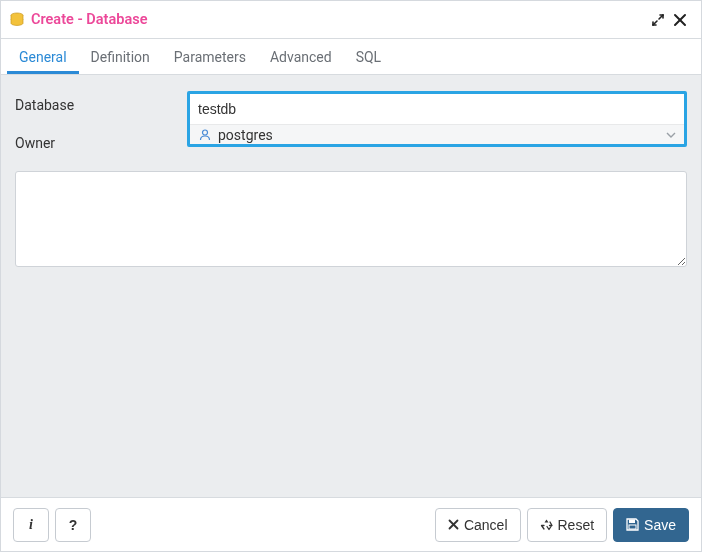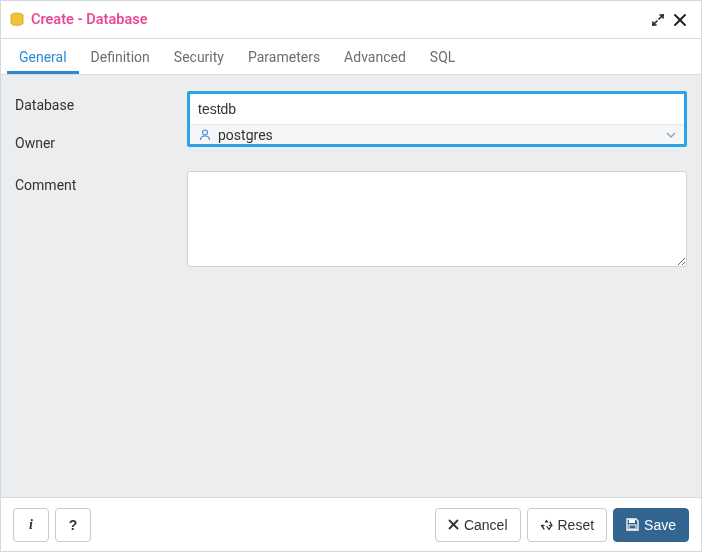--- a/index.html
+++ b/index.html
@@ -166,21 +166,20 @@
       <svg width="14" height="14" viewBox="0 0 14 14" stroke="#222" stroke-width="2" stroke-linecap="round">
         <path d="M2 2 L12 12"></path>
           <path d="M12 2 L2 12"></path>
       </svg>
     </span>
   </div>
 
   <div class="tabs">
     <div class="tab active">General</div>
     <div class="tab">Definition</div>
-    <div class="tab">Security</div>
     <div class="tab">Parameters</div>
     <div class="tab">Advanced</div>
     <div class="tab">SQL</div>
   </div>
 
   <div class="body">
 
     <div class="form-row" style="margin-bottom:12px;">
       <div class="form-label">Database</div>
       <div class="form-control-wrap highlight-box" style="padding:0;">
@@ -201,21 +200,20 @@
         </div>
       </div>
     </div>
 
     <div class="form-row" style="margin-top:-30px; margin-bottom:20px; pointer-events:none;">
       <div class="form-label">Owner</div>
       <div class="form-control-wrap"></div>
     </div>
 
     <div class="form-row">
-      <div class="form-label">Comment</div>
       <div class="form-control-wrap">
         <textarea class="comment" style=""></textarea>
       </div>
     </div>
 
   </div>
 
   <div class="footer">
     <button class="btn icon-only">
       <span style="font-family:Georgia,serif;font-style:italic;font-weight:bold;">i</span>

